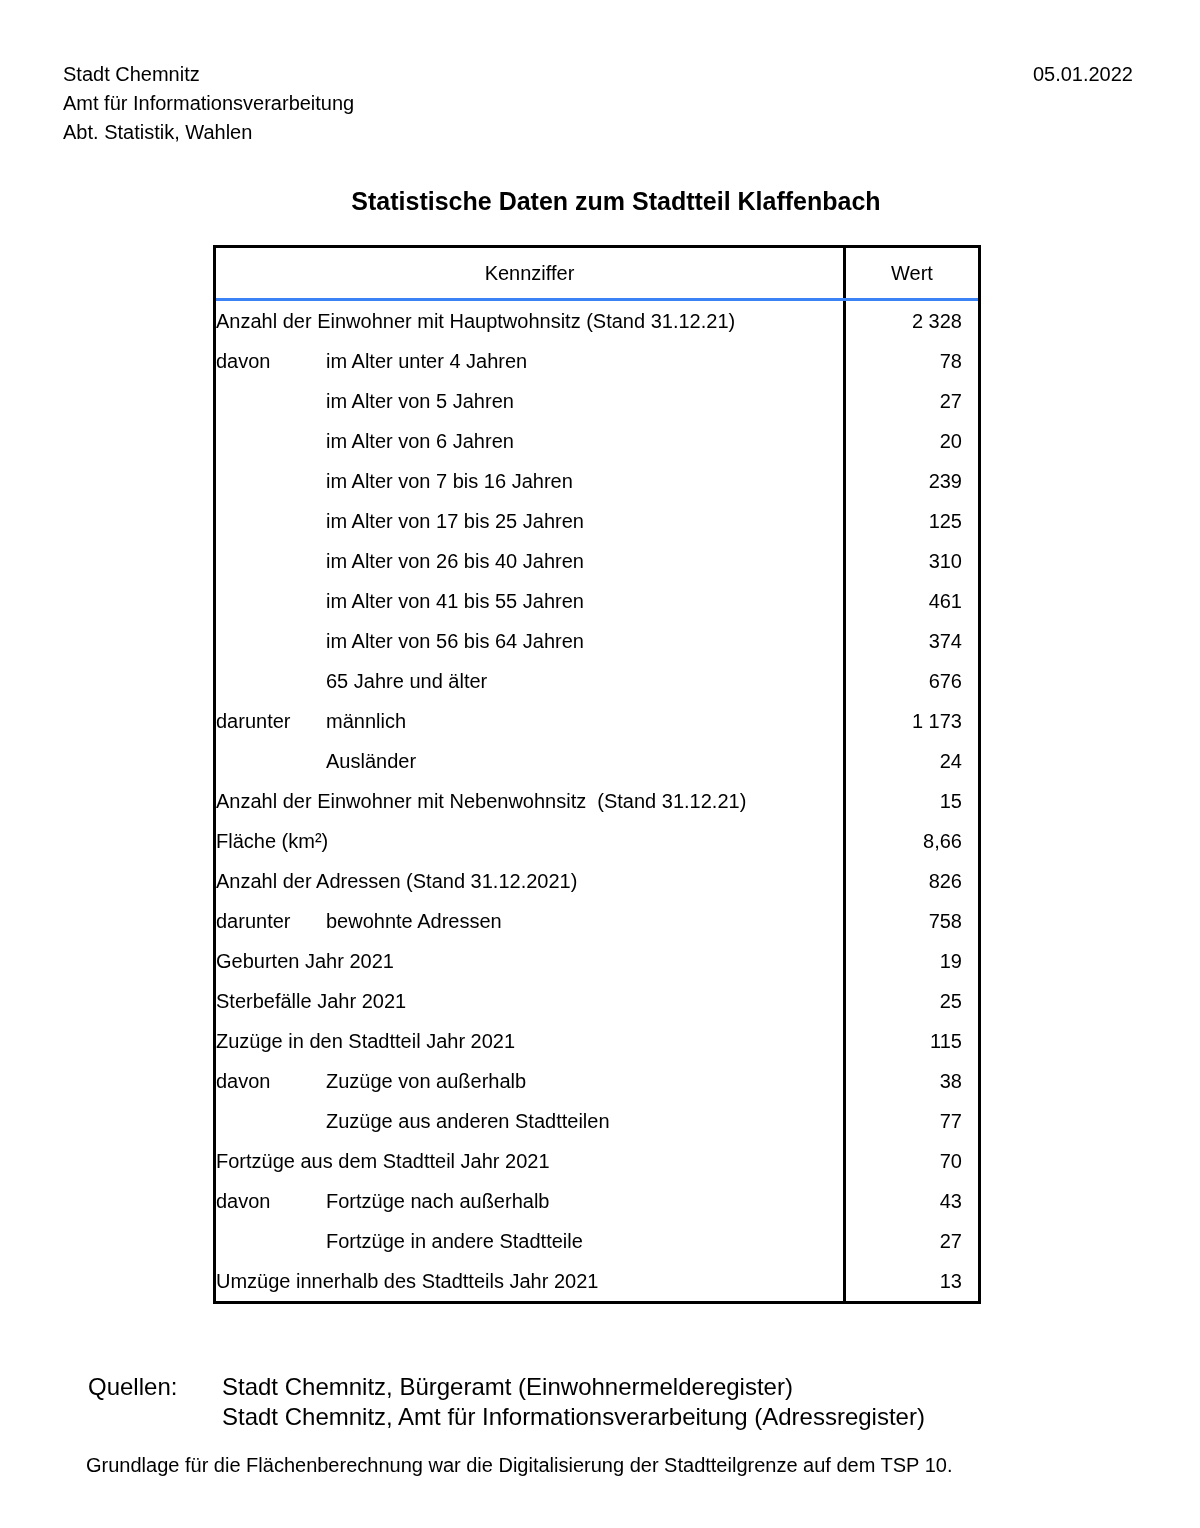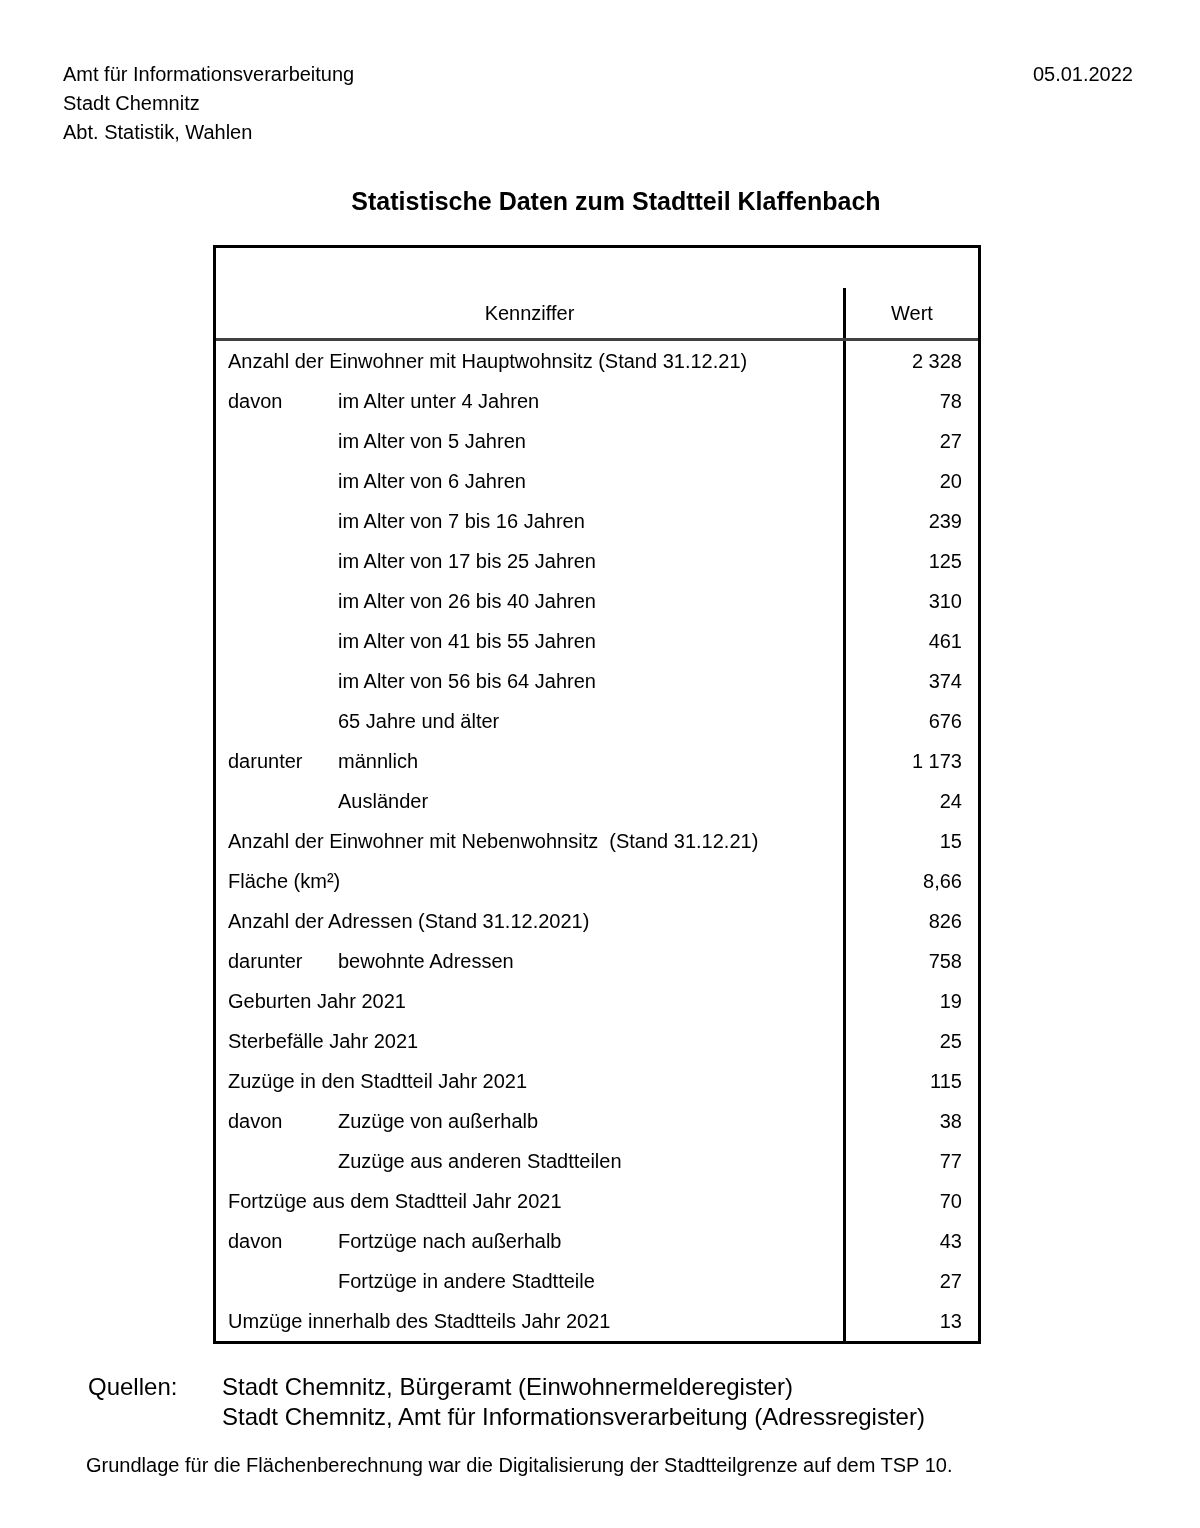--- a/index.html
+++ b/index.html
@@ -55,23 +55,22 @@
     left: 213px;
     top: 245px;
     width: 768px;
     border: 3px solid #000000;
     box-sizing: border-box;
     background: #ffffff;
   }
   .thead {
     display: flex;
     height: 50px;
-    border-bottom: 3px solid #404040;
-    font-size: 20px;
-    margin-top: 40px;
+    border-bottom: 3px solid #3b82f6;
+    font-size: 20px;
   }
   .th-kennziffer {
     flex: 1;
     display: flex;
     align-items: center;
     justify-content: center;
   }
   .th-wert {
     width: 135px;
     box-sizing: border-box;
@@ -82,21 +81,20 @@
   }
   .trow {
     display: flex;
     height: 40px;
     font-size: 20px;
   }
   .kennziffer-cell {
     flex: 1;
     display: flex;
     align-items: center;
-    padding-left: 12px;
     white-space: pre;
     overflow: hidden;
   }
   .row-prefix {
     display: inline-block;
     width: 110px;
     flex: 0 0 110px;
   }
   .wert-cell {
     width: 135px;
@@ -130,22 +128,22 @@
     line-height: 26px;
     white-space: nowrap;
   }
 </style>
 </head>
 <body>
 
 <div class="page">
 
   <div class="letterhead">
+    <div>Stadt Chemnitz</div>
     <div>Amt für Informationsverarbeitung</div>
-    <div>Stadt Chemnitz</div>
     <div>Abt. Statistik, Wahlen</div>
   </div>
 
   <div class="doc-date">05.01.2022</div>
 
   <h1 class="doc-title">Statistische Daten zum Stadtteil Klaffenbach</h1>
 
   <div class="stats-table">
     <div class="thead">
       <div class="th-kennziffer">Kennziffer</div>

